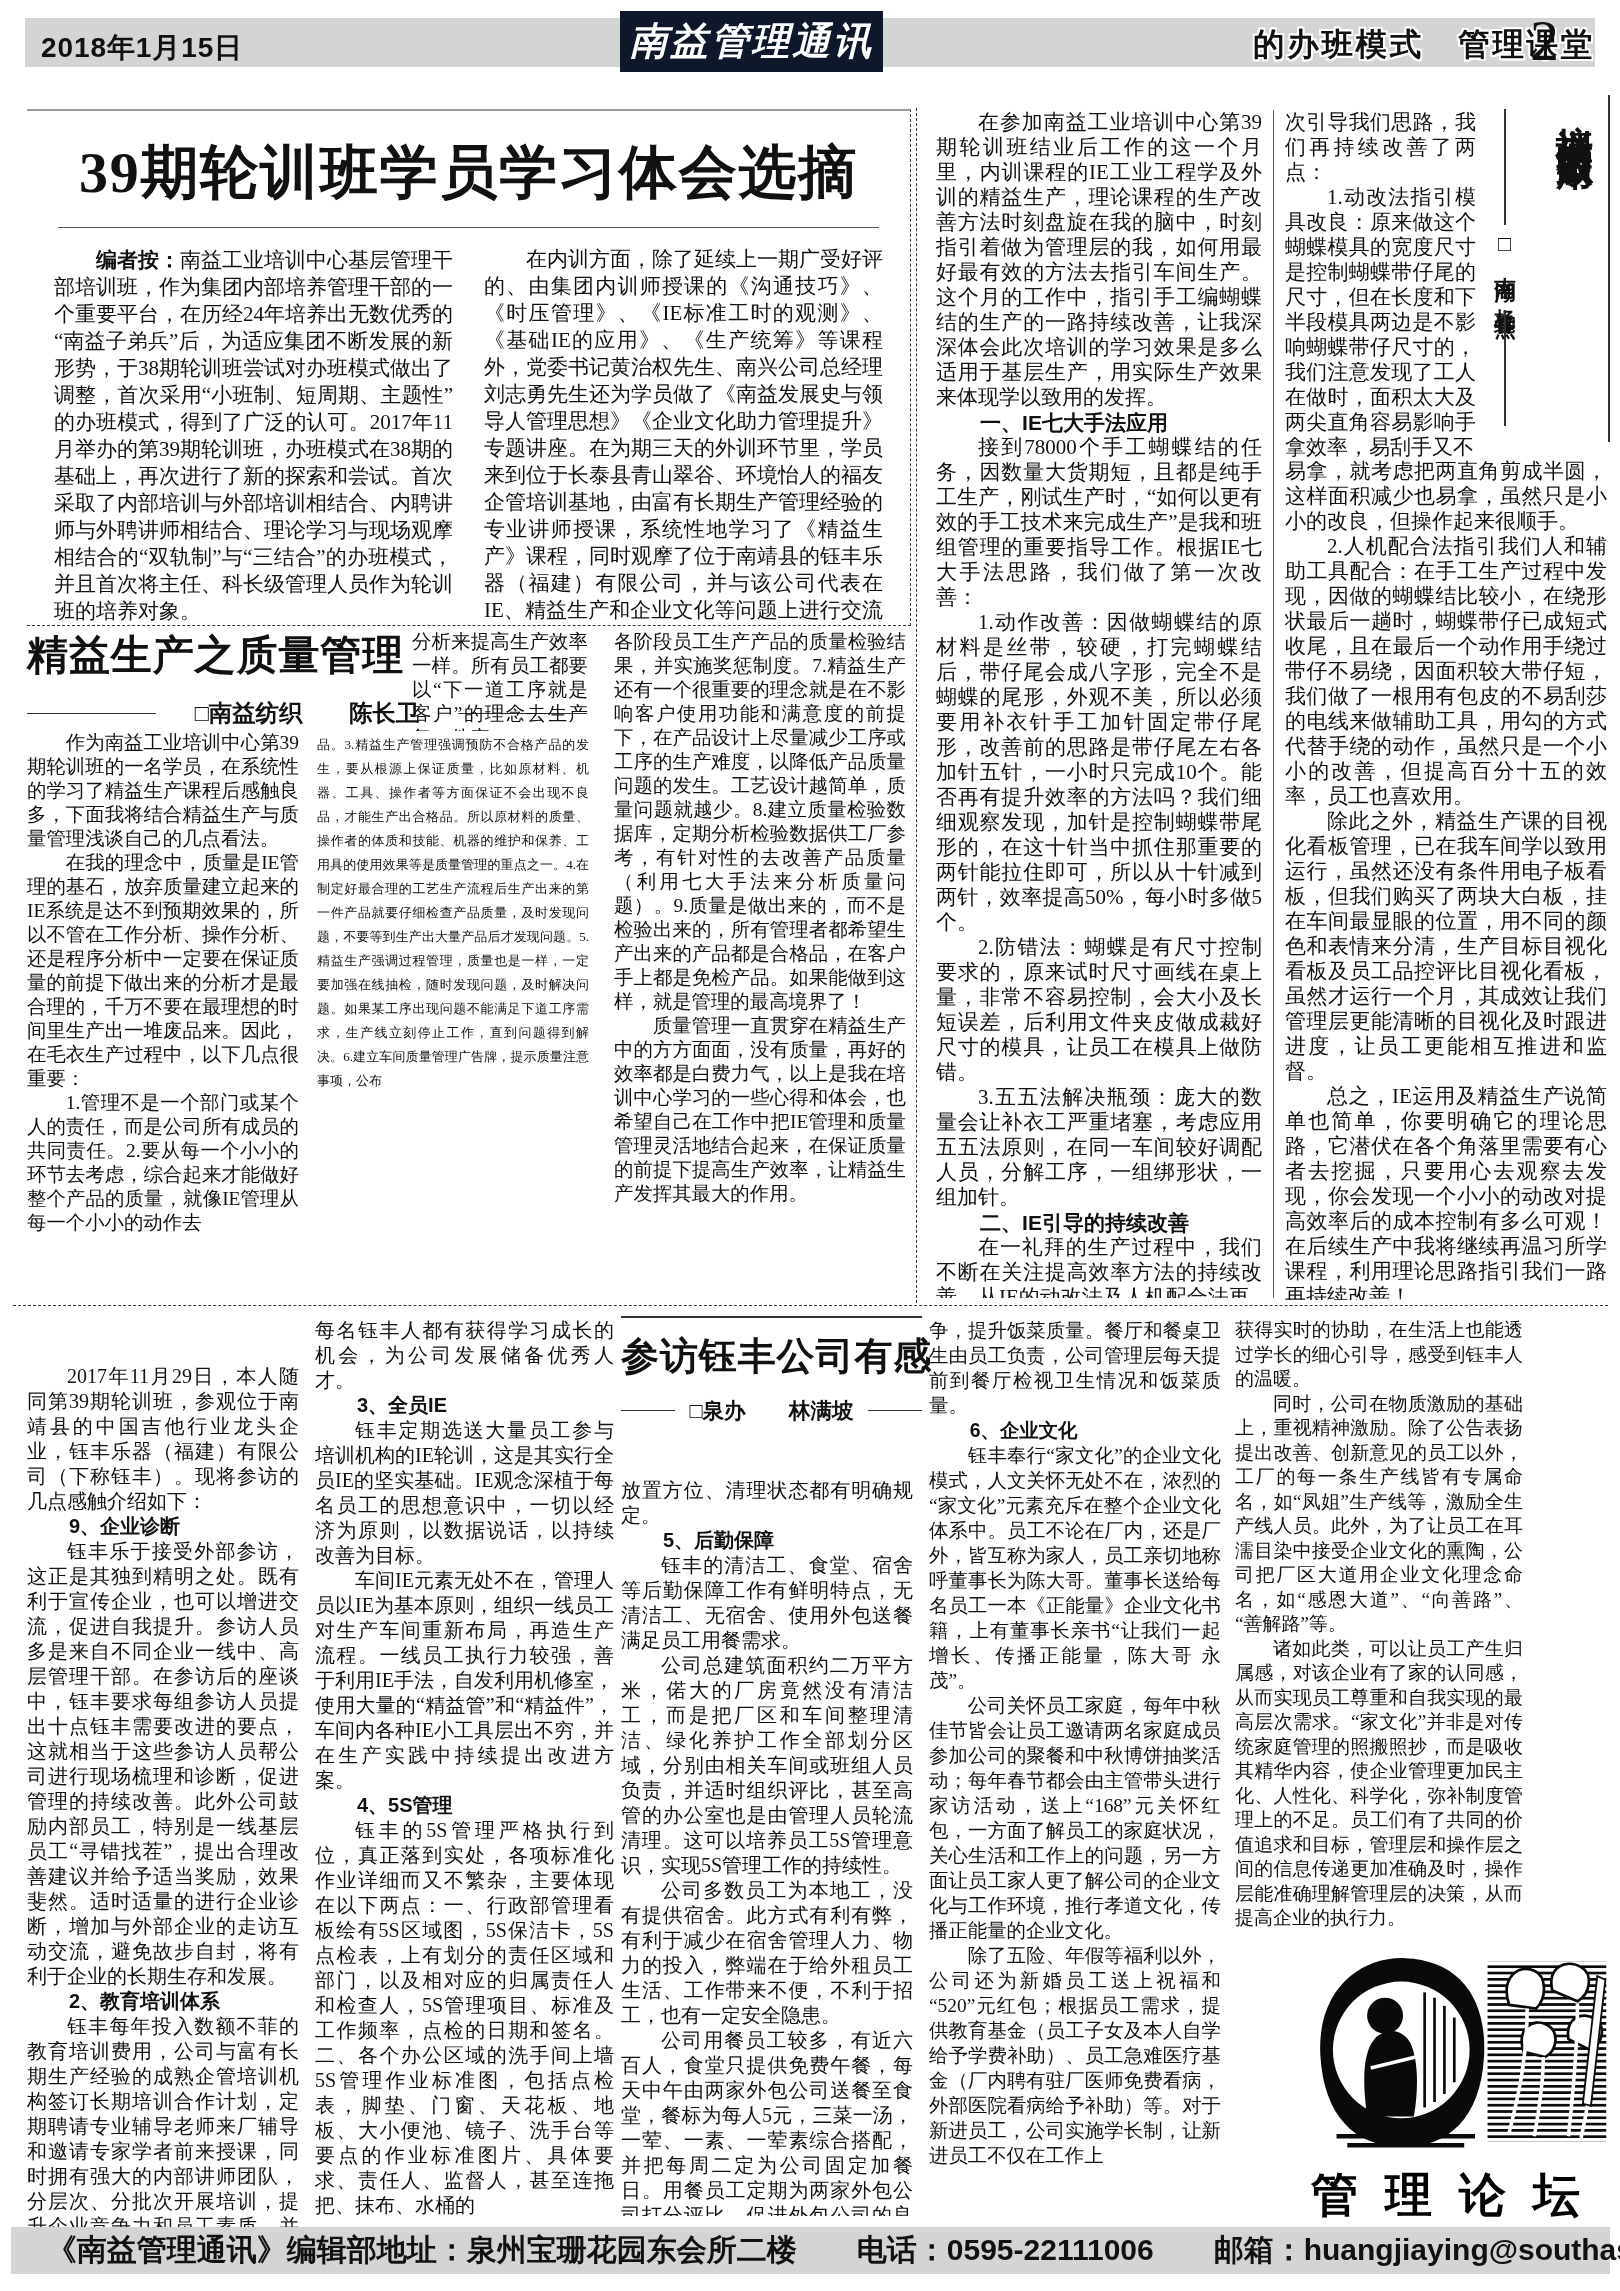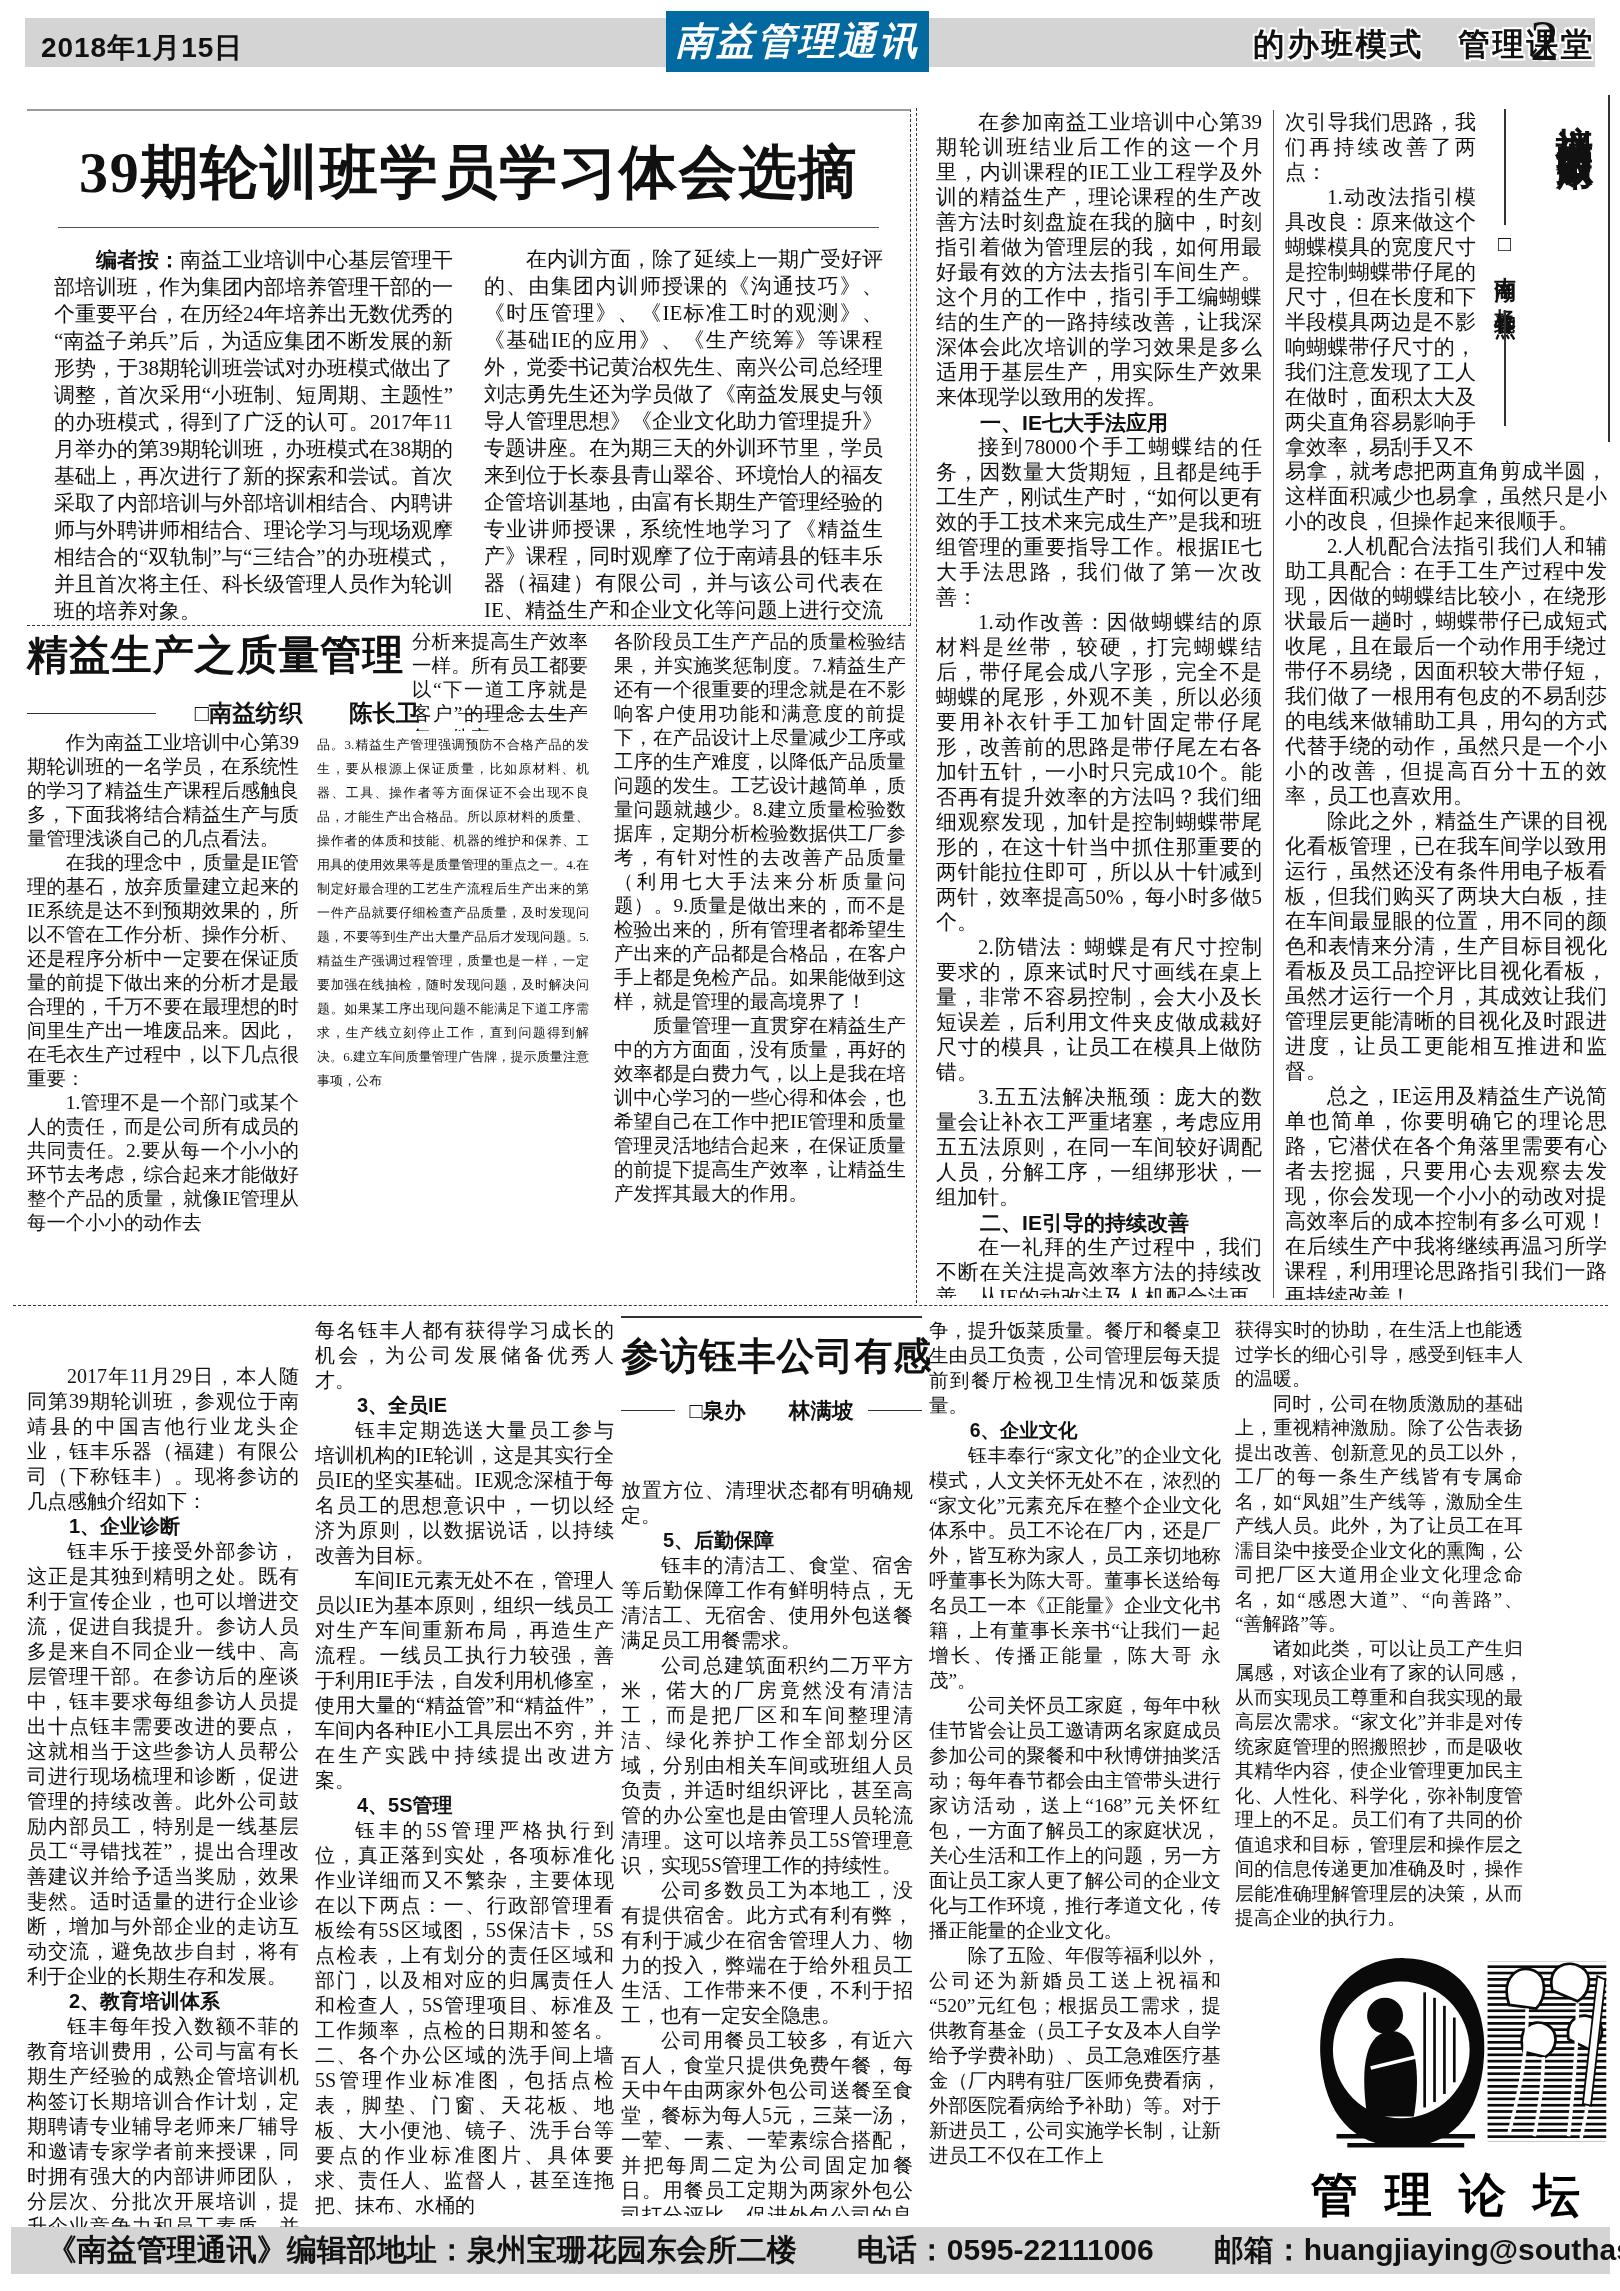--- a/index.html
+++ b/index.html
@@ -9,21 +9,21 @@
     -webkit-font-smoothing:antialiased;
   }
   .abs{position:absolute;}
   .jc{text-align:justify;text-justify:inter-character;overflow:hidden;}
   .p{margin:0;text-indent:2em;}
   .ni{text-indent:0;}
   .hh{margin:0;text-indent:2.1em;font-family:"Liberation Sans","DejaVu Sans",sans-serif;font-weight:bold;}
   
   #header-bar{left:25px;top:18px;width:1570px;height:49px;background:#d4d4d4;}
   #date{left:41px;top:29px;font-family:"Liberation Sans",sans-serif;font-weight:bold;font-size:28px;letter-spacing:0.9px;}
-  #masthead-box{left:666px;top:10.8px;width:263px;height:61px;background:#0369a1;display:flex;align-items:center;justify-content:center;}
+  #masthead-box{left:620px;top:10.8px;width:263px;height:61px;background:#0f172a;display:flex;align-items:center;justify-content:center;}
   #masthead-box span{color:#fff;font-size:38px;font-weight:bold;font-style:italic;letter-spacing:2.7px;}
   #section-labels{left:1253px;top:24px;font-size:31.5px;letter-spacing:2.7px;font-weight:bold;
     text-shadow:-1.8px 0 #fff,1.8px 0 #fff,0 -1.8px #fff,0 1.8px #fff,-1.8px -1.8px #fff,1.8px 1.8px #fff,1.8px -1.8px #fff,-1.8px 1.8px #fff;}
   #page-number{left:1530px;top:7.2px;font-size:58px;font-family:"Liberation Serif",serif;}
   
   #intro-box{left:27px;top:109px;width:884px;height:517px;border-top:2.7px solid #9a9a9a;
     border-right:1.8px dashed #333;border-bottom:1.8px dashed #333;box-sizing:border-box;}
   #main-title{margin:23.4px 9px 0 9px;text-align:center;font-size:58px;font-weight:bold;letter-spacing:1.8px;white-space:nowrap;}
   #title-rule{border-bottom:1.8px solid #555;margin:14.4px 31px 18px 31px;}
   #intro-cols{margin:0 27px;height:385px;column-count:2;column-gap:31px;column-fill:auto;
@@ -139,21 +139,21 @@
     <p class="p ni">品。3.精益生产管理强调预防不合格产品的发生，要从根源上保证质量，比如原材料、机器、工具、操作者等方面保证不会出现不良品，才能生产出合格品。所以原材料的质量、操作者的体质和技能、机器的维护和保养、工用具的使用效果等是质量管理的重点之一。4.在制定好最合理的工艺生产流程后生产出来的第一件产品就要仔细检查产品质量，及时发现问题，不要等到生产出大量产品后才发现问题。5.精益生产强调过程管理，质量也是一样，一定要加强在线抽检，随时发现问题，及时解决问题。如果某工序出现问题不能满足下道工序需求，生产线立刻停止工作，直到问题得到解决。6.建立车间质量管理广告牌，提示质量注意事项，公布</p>
   </div>
 <div class="abs jc" id="a2-col3">
     <p class="p ni">各阶段员工生产产品的质量检验结果，并实施奖惩制度。7.精益生产还有一个很重要的理念就是在不影响客户使用功能和满意度的前提下，在产品设计上尽量减少工序或工序的生产难度，以降低产品质量问题的发生。工艺设计越简单，质量问题就越少。8.建立质量检验数据库，定期分析检验数据供工厂参考，有针对性的去改善产品质量（利用七大手法来分析质量问题）。9.质量是做出来的，而不是检验出来的，所有管理者都希望生产出来的产品都是合格品，在客户手上都是免检产品。如果能做到这样，就是管理的最高境界了！</p>
     <p class="p">质量管理一直贯穿在精益生产中的方方面面，没有质量，再好的效率都是白费力气，以上是我在培训中心学习的一些心得和体会，也希望自己在工作中把IE管理和质量管理灵活地结合起来，在保证质量的前提下提高生产效率，让精益生产发挥其最大的作用。</p>
   </div>
 
 <div class="abs" id="dash-h2"></div>
 <div class="abs jc bcol" id="b1">
     <p class="p">2017年11月29日，本人随同第39期轮训班，参观位于南靖县的中国吉他行业龙头企业，钰丰乐器（福建）有限公司（下称钰丰）。现将参访的几点感触介绍如下：</p>
-    <p class="hh">1、企业诊断</p>
+    <p class="hh">9、企业诊断</p>
     <p class="p">钰丰乐于接受外部参访，这正是其独到精明之处。既有利于宣传企业，也可以增进交流，促进自我提升。参访人员多是来自不同企业一线中、高层管理干部。在参访后的座谈中，钰丰要求每组参访人员提出十点钰丰需要改进的要点，这就相当于这些参访人员帮公司进行现场梳理和诊断，促进管理的持续改善。此外公司鼓励内部员工，特别是一线基层员工“寻错找茬”，提出合理改善建议并给予适当奖励，效果斐然。适时适量的进行企业诊断，增加与外部企业的走访互动交流，避免故步自封，将有利于企业的长期生存和发展。</p>
     <p class="hh">2、教育培训体系</p>
     <p class="p">钰丰每年投入数额不菲的教育培训费用，公司与富有长期生产经验的成熟企管培训机构签订长期培训合作计划，定期聘请专业辅导老师来厂辅导和邀请专家学者前来授课，同时拥有强大的内部讲师团队，分层次、分批次开展培训，提升企业竞争力和员工素质，并给予受训积极、成绩突出者预留足够的上升空间，让</p>
   </div>
 <div class="abs jc bcol" id="b2">
     <p class="p ni">每名钰丰人都有获得学习成长的机会，为公司发展储备优秀人才。</p>
     <p class="hh">3、全员IE</p>
     <p class="p">钰丰定期选送大量员工参与培训机构的IE轮训，这是其实行全员IE的坚实基础。IE观念深植于每名员工的思想意识中，一切以经济为原则，以数据说话，以持续改善为目标。</p>
     <p class="p">车间IE元素无处不在，管理人员以IE为基本原则，组织一线员工对生产车间重新布局，再造生产流程。一线员工执行力较强，善于利用IE手法，自发利用机修室，使用大量的“精益管”和“精益件”，车间内各种IE小工具层出不穷，并在生产实践中持续提出改进方案。</p>
     <p class="hh">4、5S管理</p>

